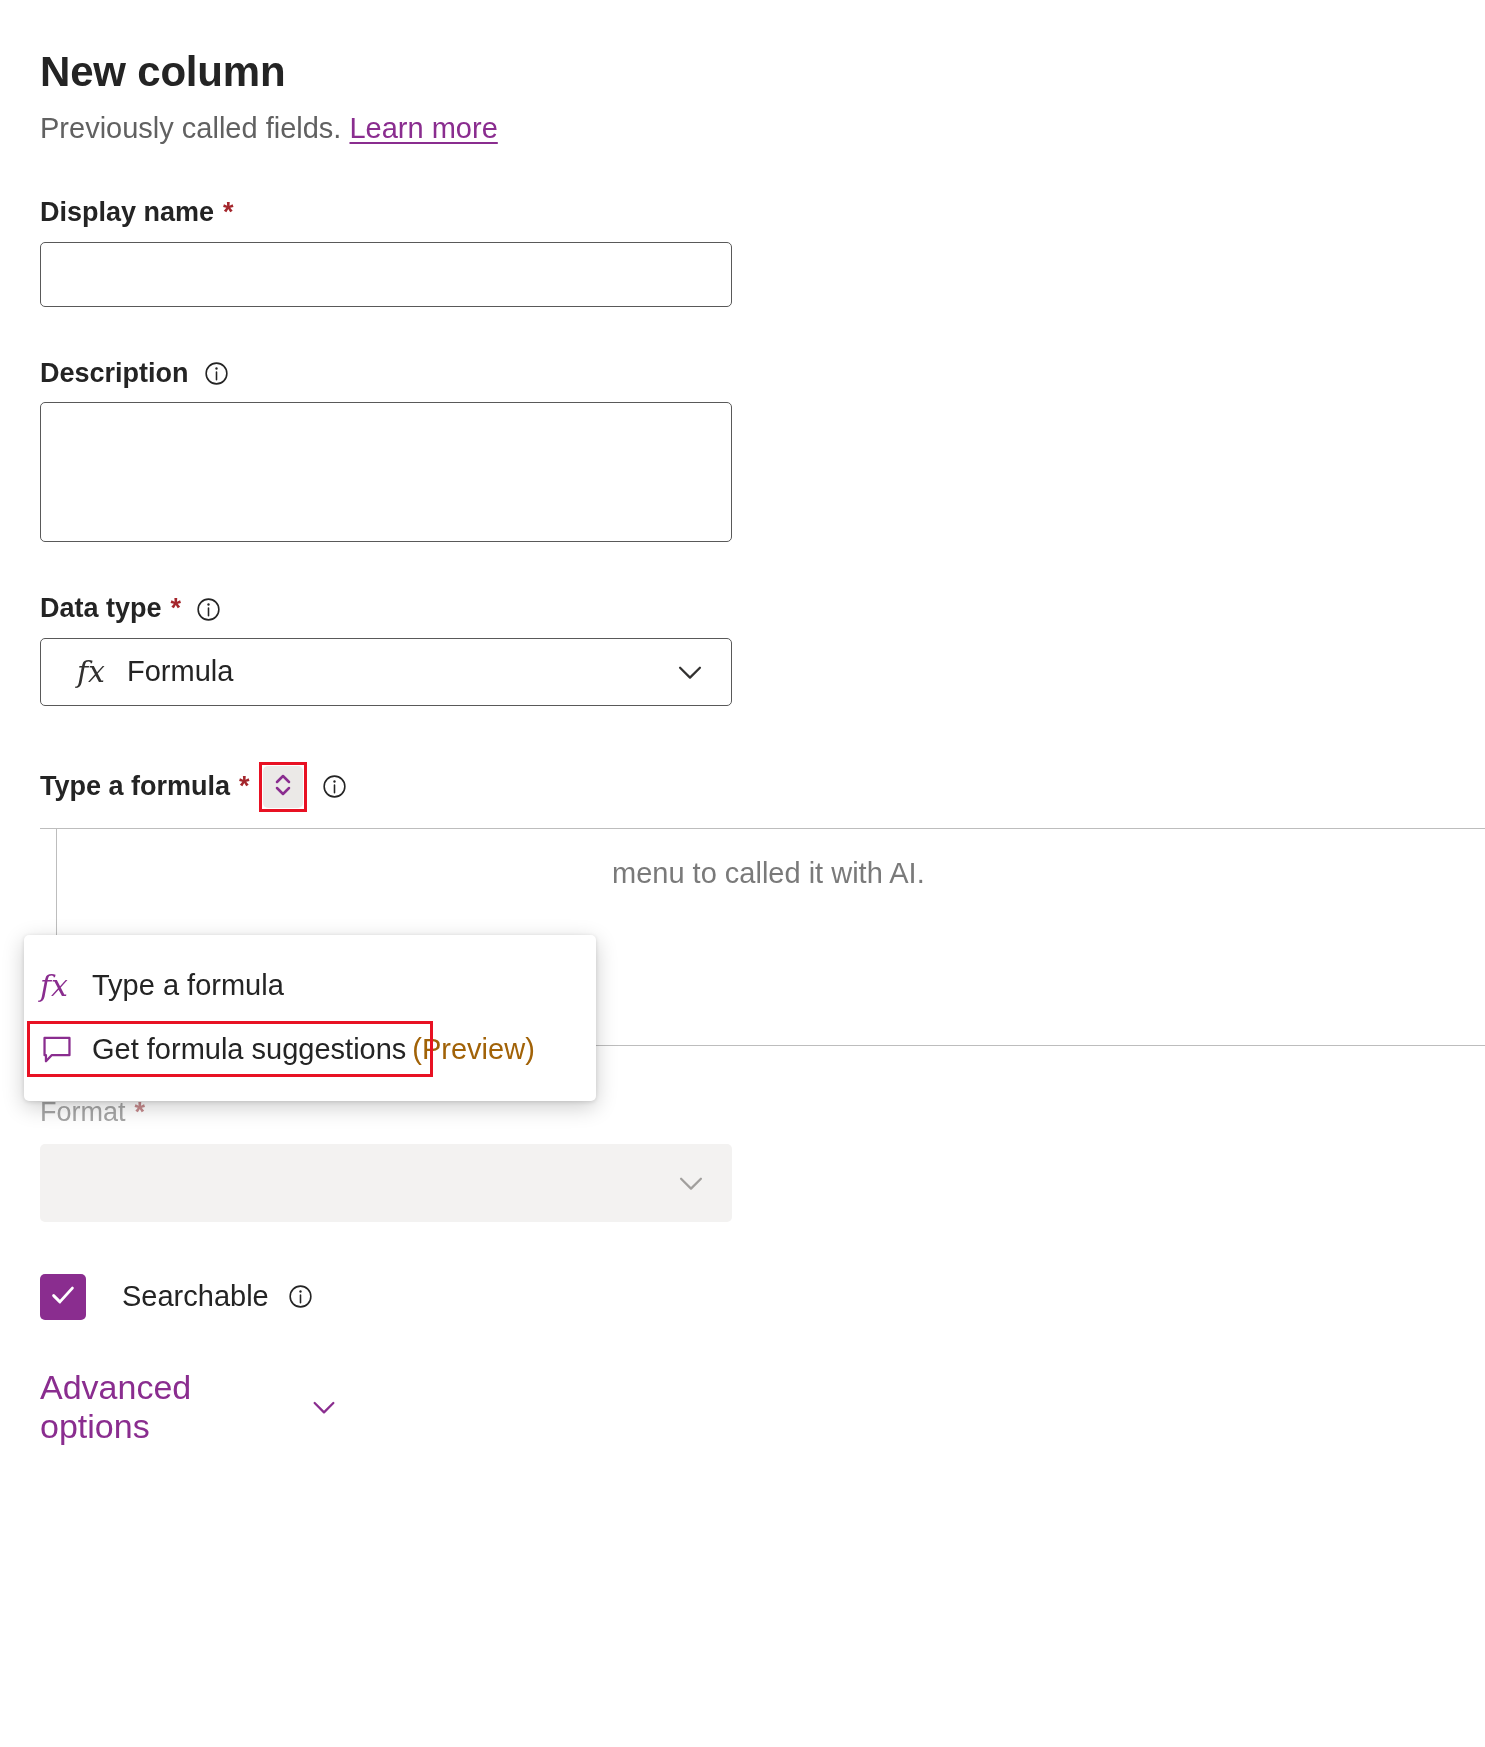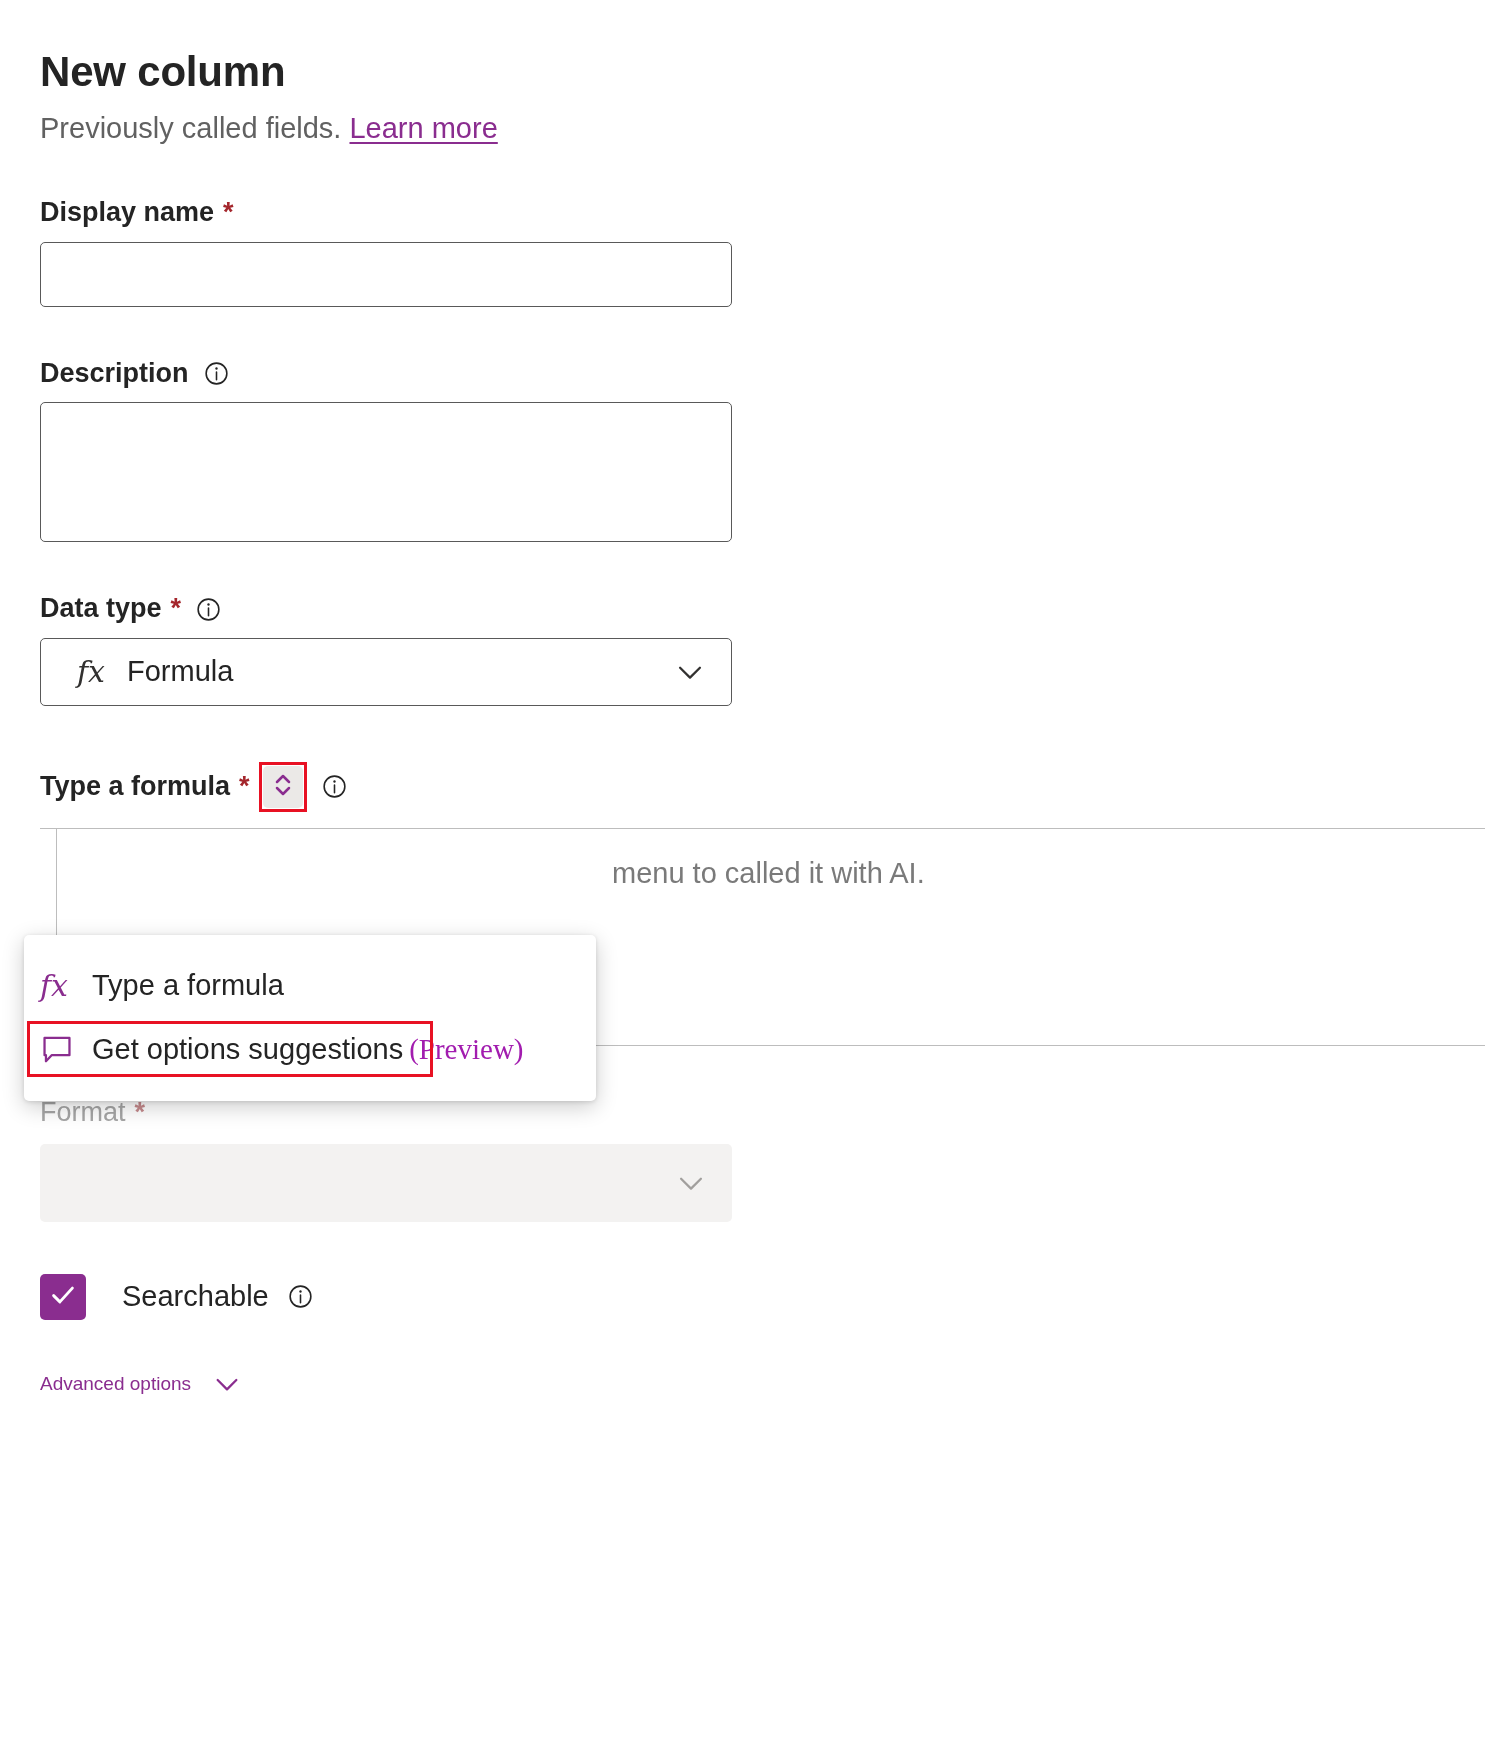--- a/index.html
+++ b/index.html
@@ -235,23 +235,22 @@
     position: absolute;
     left: 3px;
     top: 4px;
     width: 406px;
     height: 56px;
     border: 3px solid #e81123;
     pointer-events: none;
   }
   .menu-suffix {
     font-size: 29px;
-    color: #a21caf;
+    color: #a16207;
     margin-left: 6px;
-    font-family: Liberation Serif, serif;
   }
 
   
   .select-disabled {
     margin-top: 16px;
     width: 692px;
     height: 78px;
     background: #f3f2f1;
     border: none;
     border-radius: 5px;
@@ -293,21 +292,21 @@
 
   
   .adv-row {
     margin-top: 48px;
     display: flex;
     align-items: center;
     cursor: pointer;
     width: 300px;
   }
   .adv-text {
-    font-size: 19px;
+    font-size: 34px;
     color: #8a2d8f;
   }
   .adv-chev {
     margin-left: 20px;
     width: 32px;
     height: 32px;
   }
 </style>
 </head>
 <body>
@@ -441,19 +440,19 @@
         <span class="menu-fx">fx</span>
       </span>
       <span class="menu-text">Type a formula</span>
     </div>
     <div class="menu-item">
       <span class="menu-icon">
         <svg width="34" height="34" viewBox="0 0 24 24" fill="none">
           <path d="M3.2 4.2h17.6v12.2H8.2l-4 4.2v-4.2H3.2z" stroke="#8a2d8f" stroke-width="1.6" stroke-linejoin="round"></path>
         </svg>
       </span>
-      <span class="menu-text">Get options suggestions</span>
+      <span class="menu-text">Get formula suggestions</span>
       <span class="menu-suffix">(Preview)</span>
       <span class="menu-item-highlight"></span>
     </div>
   </div>
 
 </div>
 
 </body></html>

